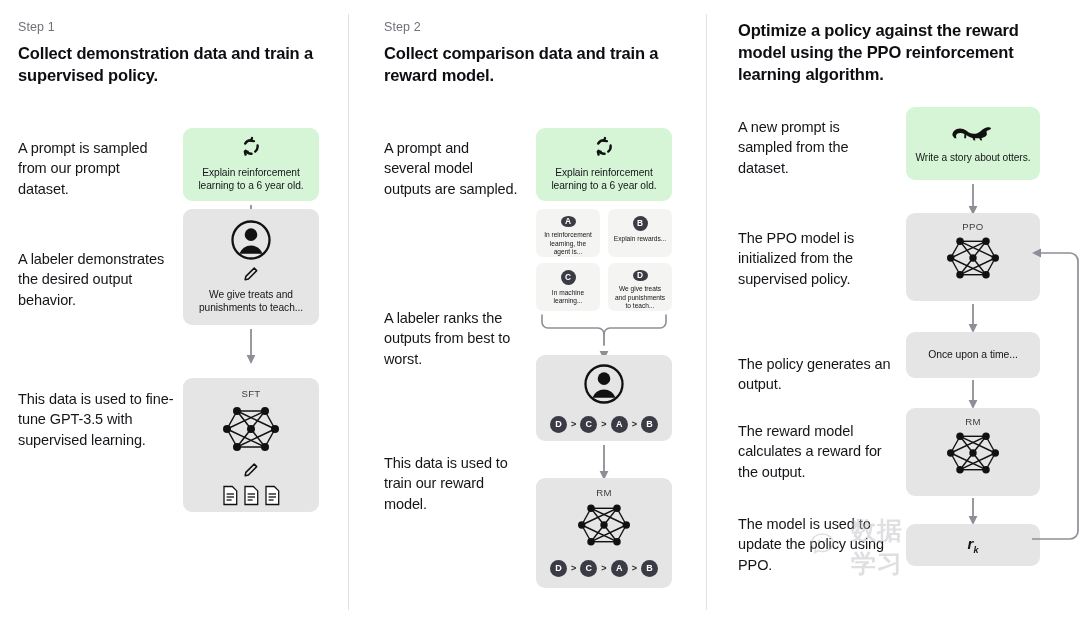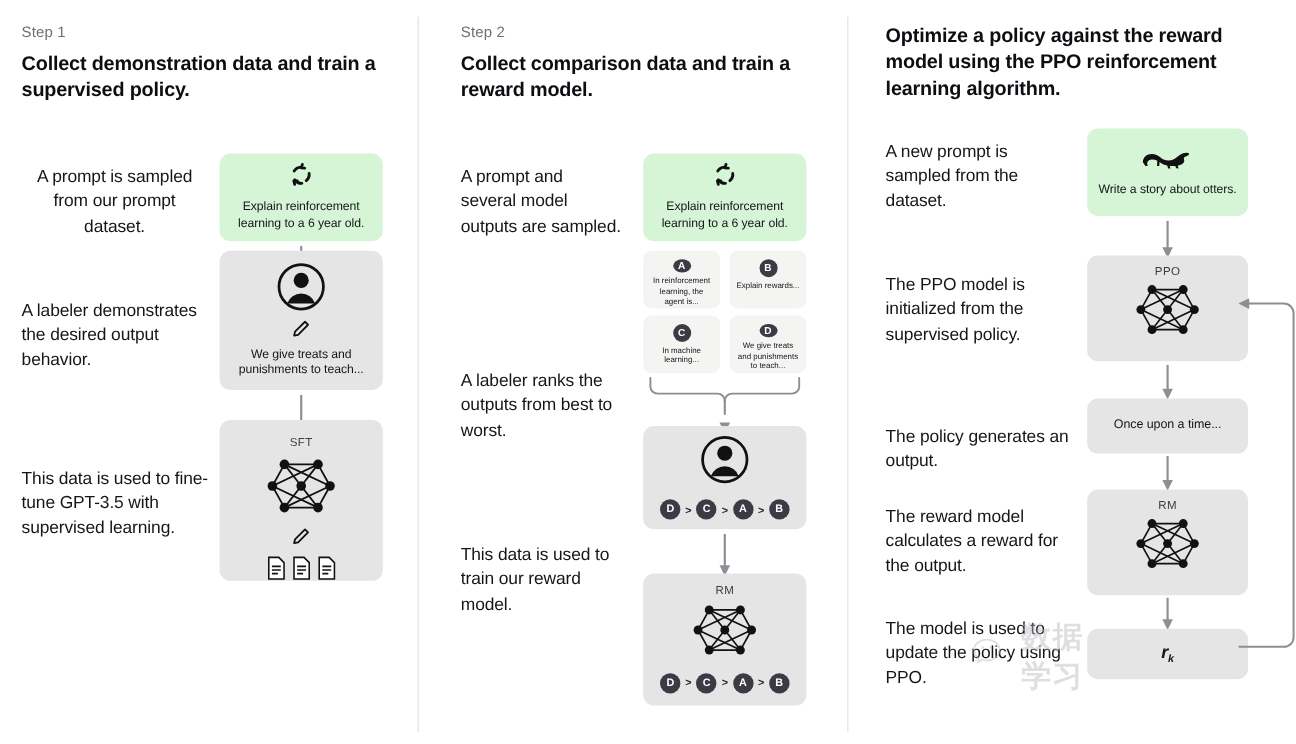--- a/index.html
+++ b/index.html
@@ -103,21 +103,21 @@
 
   <div class="divider d1"></div>
   <div class="divider d2"></div>
 
   <div class="col col-1">
     <div class="step-label">Step 1</div>
     <div class="step-title">Collect demonstration data and train a supervised policy.</div>
 
     <div class="body-row">
       <div class="desc-col" style="width:165px;height:470px;position:relative;">
-        <div class="desc" style="top:51px;width:155px;text-align:center;">A prompt is sampled from our prompt dataset.</div>
+        <div class="desc" style="top:51px;width:155px;">A prompt is sampled from our prompt dataset.</div>
         <div class="desc" style="top:162px;width:160px;">A labeler demonstrates the desired output behavior.</div>
         <div class="desc" style="top:302px;width:160px;">This data is used to fine-tune GPT-3.5 with supervised learning.</div>
       </div>
 
       <div class="flow-col" style="width:160px;height:470px;position:relative;">
 
         <div class="card green" style="left:0px;top:41px;width:136px;height:73px;">
           <span style="margin-bottom:4px;">
             <svg width="22" height="22" viewBox="0 0 24 24" fill="none" stroke="#111" stroke-width="2.6" stroke-linecap="round">
               <path d="M5.6 8.2 A7.4 7.4 0 0 1 11.6 4.6"></path>
@@ -153,21 +153,21 @@
           <div class="card-text">We give treats and punishments to teach...</div>
         </div>
 
         <div class="arrow" style="left:62px;top:242px;">
           <svg width="12" height="36" viewBox="0 0 12 36">
               <line x1="6" y1="0" x2="6" y2="27" stroke="#8e8e96" stroke-width="1.8"></line>
               <path d="M6 35 L1.6 26 L10.4 26 Z" fill="#8e8e96"></path>
             </svg>
         </div>
 
-        <div class="card" style="left:0px;top:263px;width:136px;height:134px;justify-content:flex-end;padding-top:10px;">
+        <div class="card" style="left:0px;top:291px;width:136px;height:134px;justify-content:flex-start;padding-top:10px;">
           <div class="card-cap">SFT</div>
           <span style="margin-top:2px;">
             <svg width="64" height="56" viewBox="0 0 64 56">
               <g stroke="#111" stroke-width="1.5">
                 <line x1="18" y1="10" x2="46" y2="10"></line>
                 <line x1="18" y1="10" x2="8" y2="28"></line>
                   <line x1="18" y1="10" x2="32" y2="28"></line>
                   <line x1="18" y1="10" x2="56" y2="28"></line>
                 <line x1="46" y1="10" x2="8" y2="28"></line>
                   <line x1="46" y1="10" x2="32" y2="28"></line>

